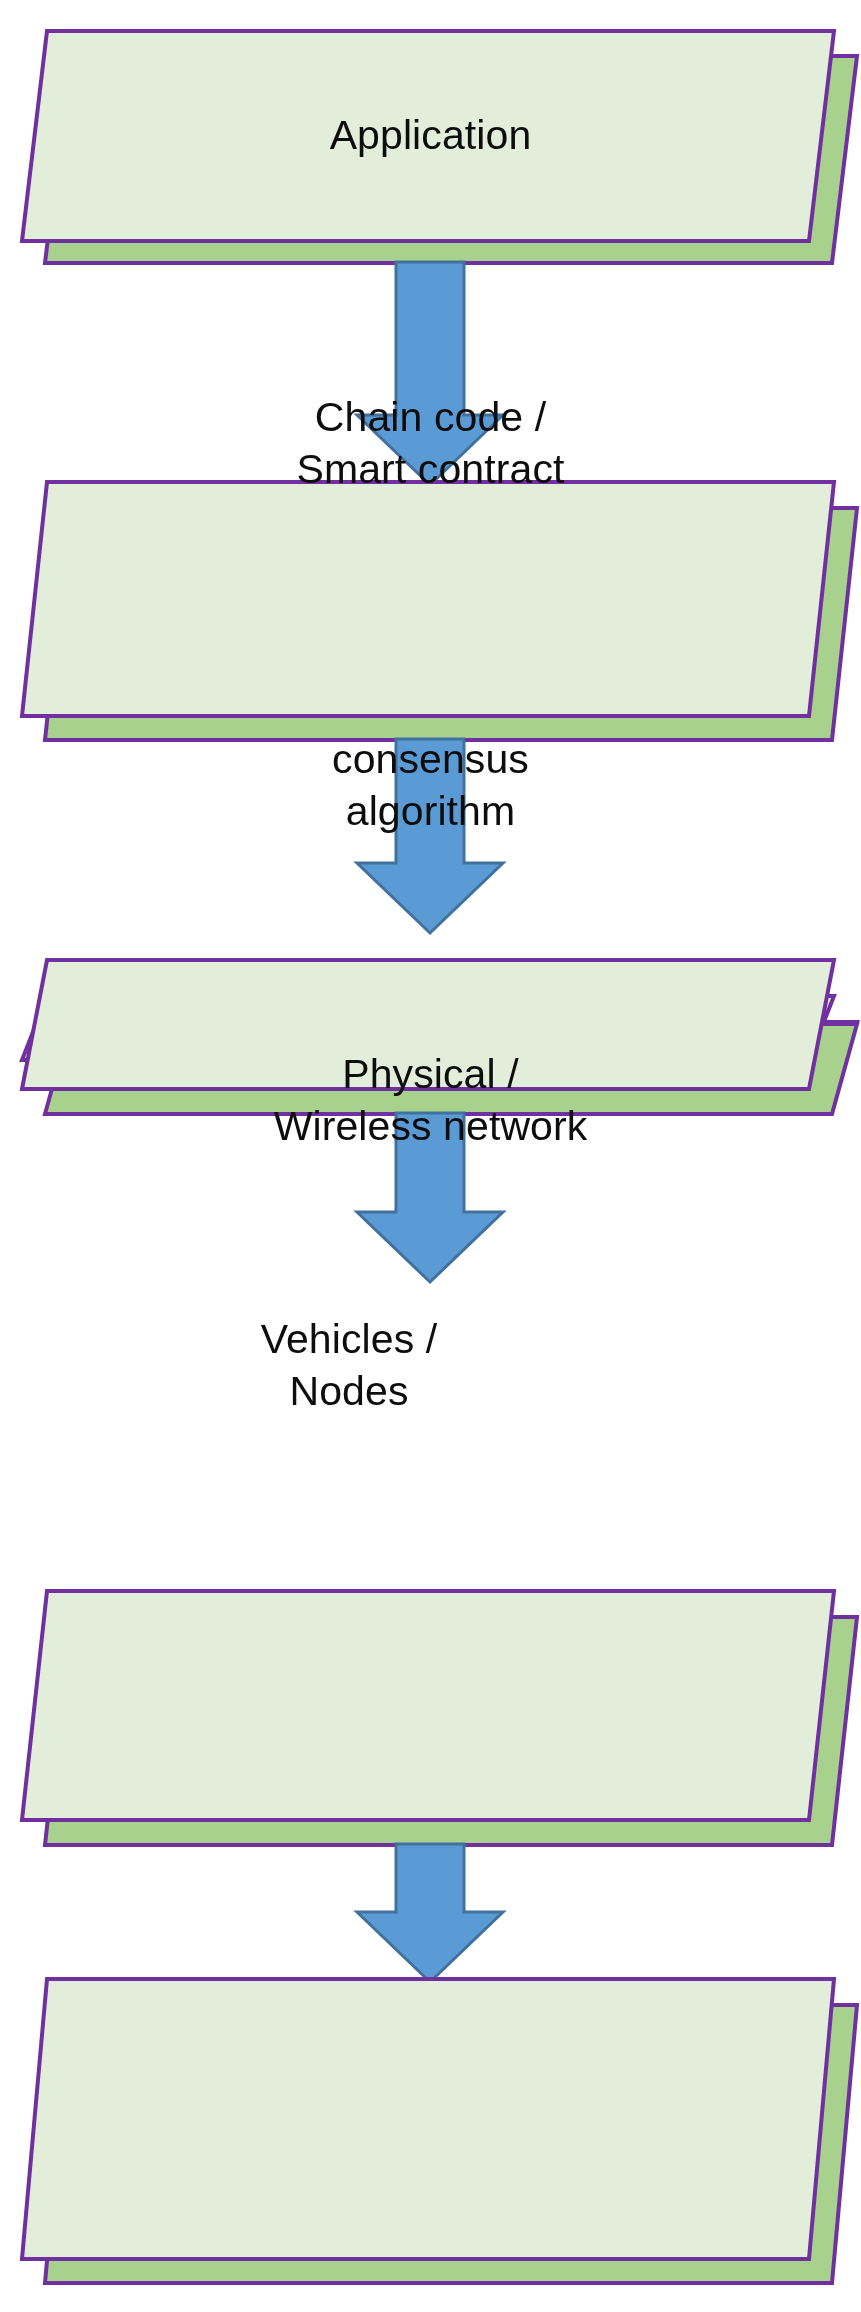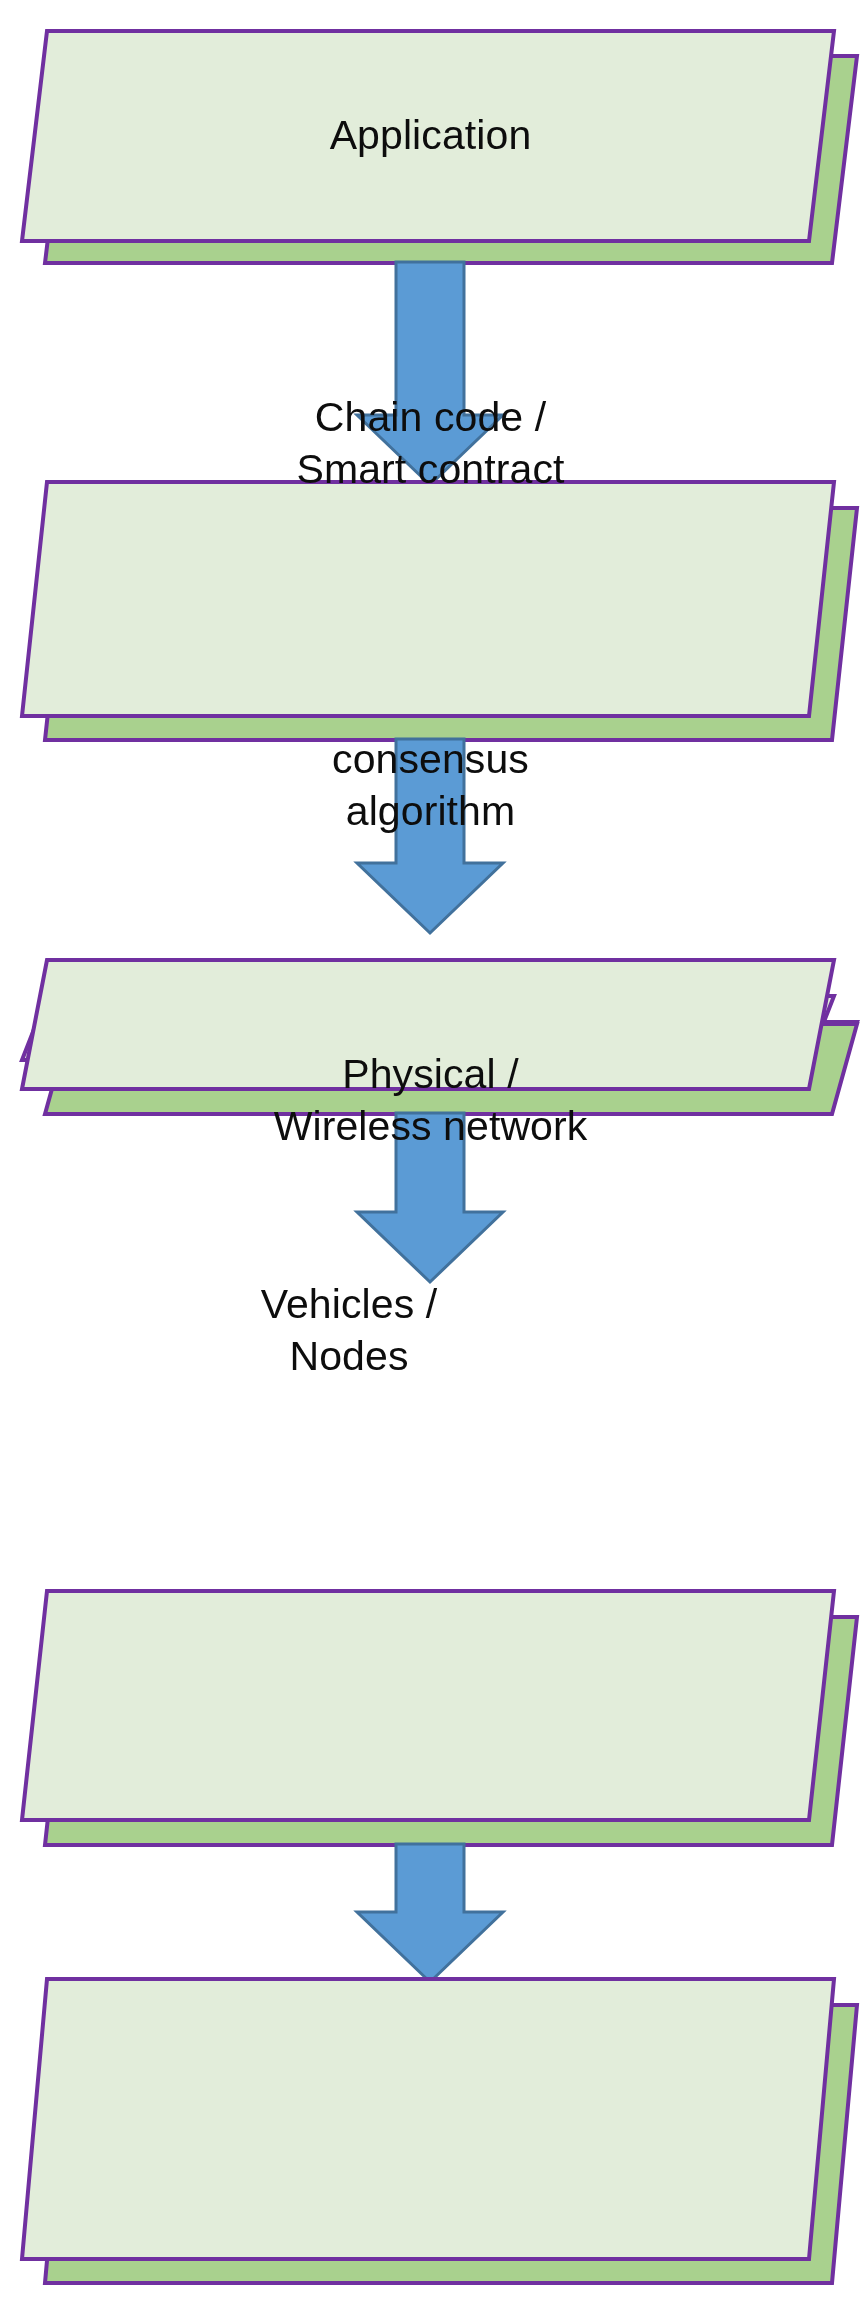--- a/index.html
+++ b/index.html
@@ -94,16 +94,16 @@
 
   <div class="layer-label" style="left:0px; top:391px; width:861px;text-align:center;">Chain code /
 Smart contract</div>
 
   <div class="layer-label" style="left:0px; top:1048px; width:861px;">Physical /
 Wireless network</div>
 
   <div class="layer-label" style="left:0px; top:733px; width:861px;">consensus
 algorithm</div>
 
-  <div class="layer-label" style="left:0px; top:1278px; width:698px;">Vehicles /
+  <div class="layer-label" style="left:0px; top:1313px; width:698px;">Vehicles /
 Nodes</div>
 
 </div>
 
 </body></html>

